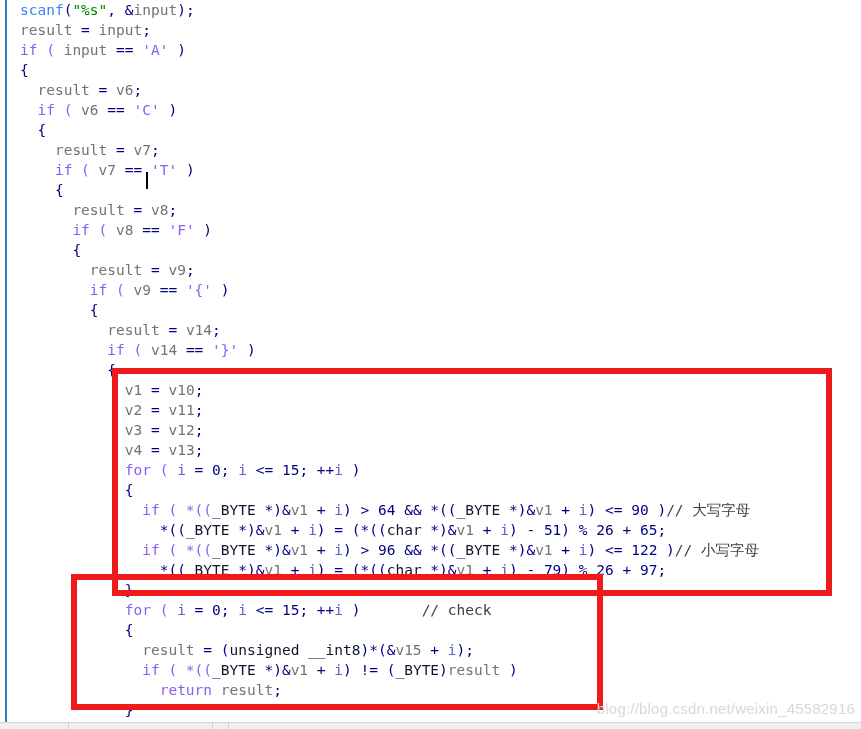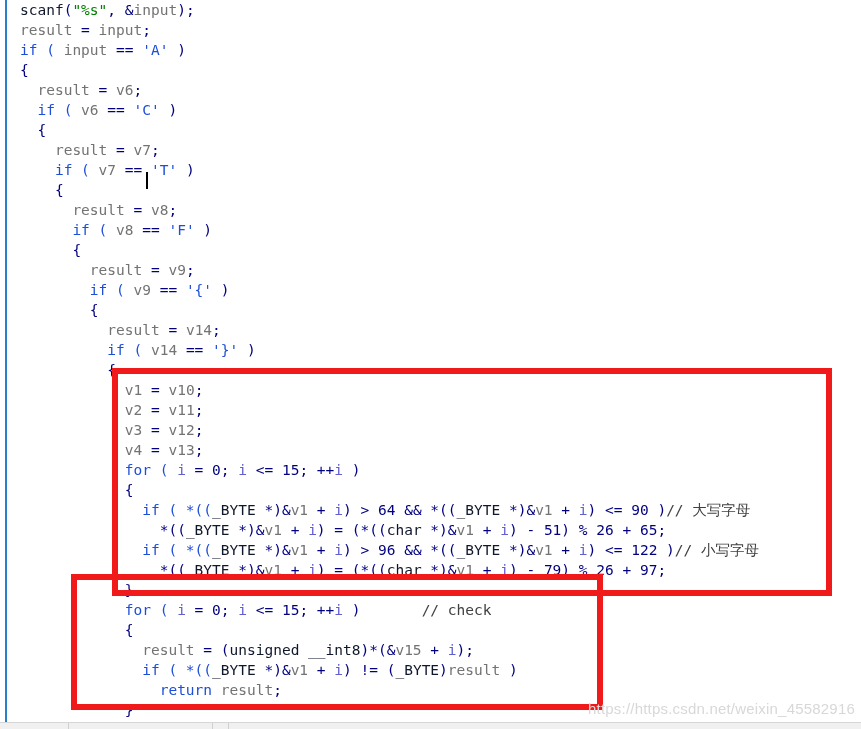--- a/index.html
+++ b/index.html
@@ -39,29 +39,29 @@
     white-space: pre;
     color: #00008b;
   }
   .line {
     height: 20px;
     line-height: 20px;
     padding-left: 20px;
     white-space: pre;
   }
   
-  .kw   { color: #1d4ed8; font-weight: normal; }   
+  .kw   { color: #8b5cf6; font-weight: normal; }   
   .pun  { color: #000080; }
   .num  { color: #000080; }
   .var  { color: #737373; }                        
   .varb { color: #5f5fd0; }                        
   .typ  { color: #0f172a; }                        
   .str  { color: #008000; }                        
   .cmt  { color: #404040; }                        
-  .fn   { color: #0f172a; }                        
+  .fn   { color: #3b82f6; }                        
 
   
   #caret {
     position: absolute;
     left: 146px;
     top: 172px;
     width: 2px;
     height: 17px;
     background: #000000;
   }
@@ -113,21 +113,21 @@
 
   <div id="gutter-line"></div>
 
   <div id="code"><div class="line"><span class="fn">scanf</span><span class="pun">(</span><span class="str">"%s"</span><span class="pun">, &amp;</span><span class="var">input</span><span class="pun">);</span></div><div class="line"><span class="var">result</span><span class="pun"> = </span><span class="var">input</span><span class="pun">;</span></div><div class="line"><span class="kw">if ( </span><span class="var">input</span><span class="pun"> == </span><span class="kw">'A'</span><span class="pun"> )</span></div><div class="line"><span class="pun">{</span></div><div class="line"><span class="pun">  </span><span class="var">result</span><span class="pun"> = </span><span class="var">v6</span><span class="pun">;</span></div><div class="line"><span class="kw">  if ( </span><span class="var">v6</span><span class="pun"> == </span><span class="kw">'C'</span><span class="pun"> )</span></div><div class="line"><span class="pun">  {</span></div><div class="line"><span class="pun">    </span><span class="var">result</span><span class="pun"> = </span><span class="var">v7</span><span class="pun">;</span></div><div class="line"><span class="kw">    if ( </span><span class="var">v7</span><span class="pun"> == </span><span class="kw">'T'</span><span class="pun"> )</span></div><div class="line"><span class="pun">    {</span></div><div class="line"><span class="pun">      </span><span class="var">result</span><span class="pun"> = </span><span class="var">v8</span><span class="pun">;</span></div><div class="line"><span class="kw">      if ( </span><span class="var">v8</span><span class="pun"> == </span><span class="kw">'F'</span><span class="pun"> )</span></div><div class="line"><span class="pun">      {</span></div><div class="line"><span class="pun">        </span><span class="var">result</span><span class="pun"> = </span><span class="var">v9</span><span class="pun">;</span></div><div class="line"><span class="kw">        if ( </span><span class="var">v9</span><span class="pun"> == </span><span class="kw">'{'</span><span class="pun"> )</span></div><div class="line"><span class="pun">        {</span></div><div class="line"><span class="pun">          </span><span class="var">result</span><span class="pun"> = </span><span class="var">v14</span><span class="pun">;</span></div><div class="line"><span class="kw">          if ( </span><span class="var">v14</span><span class="pun"> == </span><span class="kw">'}'</span><span class="pun"> )</span></div><div class="line"><span class="pun">          {</span></div><div class="line"><span class="pun">            </span><span class="var">v1</span><span class="pun"> = </span><span class="var">v10</span><span class="pun">;</span></div><div class="line"><span class="pun">            </span><span class="var">v2</span><span class="pun"> = </span><span class="var">v11</span><span class="pun">;</span></div><div class="line"><span class="pun">            </span><span class="var">v3</span><span class="pun"> = </span><span class="var">v12</span><span class="pun">;</span></div><div class="line"><span class="pun">            </span><span class="var">v4</span><span class="pun"> = </span><span class="var">v13</span><span class="pun">;</span></div><div class="line"><span class="kw">            for ( </span><span class="varb">i</span><span class="pun"> = </span><span class="num">0</span><span class="pun">; </span><span class="varb">i</span><span class="pun"> &lt;= </span><span class="num">15</span><span class="pun">; ++</span><span class="varb">i</span><span class="pun"> )</span></div><div class="line"><span class="pun">            {</span></div><div class="line"><span class="kw">              if ( *((</span><span class="typ">_BYTE</span><span class="pun"> *)&amp;</span><span class="var">v1</span><span class="pun"> + </span><span class="varb">i</span><span class="pun">) &gt; </span><span class="num">64</span><span class="pun"> &amp;&amp; *((</span><span class="typ">_BYTE</span><span class="pun"> *)&amp;</span><span class="var">v1</span><span class="pun"> + </span><span class="varb">i</span><span class="pun">) &lt;= </span><span class="num">90</span><span class="pun"> )</span><span class="cmt">// 大写字母</span></div><div class="line"><span class="pun">                *((</span><span class="typ">_BYTE</span><span class="pun"> *)&amp;</span><span class="var">v1</span><span class="pun"> + </span><span class="varb">i</span><span class="pun">) = (*((</span><span class="typ">char</span><span class="pun"> *)&amp;</span><span class="var">v1</span><span class="pun"> + </span><span class="varb">i</span><span class="pun">) - </span><span class="num">51</span><span class="pun">) % </span><span class="num">26</span><span class="pun"> + </span><span class="num">65</span><span class="pun">;</span></div><div class="line"><span class="kw">              if ( *((</span><span class="typ">_BYTE</span><span class="pun"> *)&amp;</span><span class="var">v1</span><span class="pun"> + </span><span class="varb">i</span><span class="pun">) &gt; </span><span class="num">96</span><span class="pun"> &amp;&amp; *((</span><span class="typ">_BYTE</span><span class="pun"> *)&amp;</span><span class="var">v1</span><span class="pun"> + </span><span class="varb">i</span><span class="pun">) &lt;= </span><span class="num">122</span><span class="pun"> )</span><span class="cmt">// 小写字母</span></div><div class="line"><span class="pun">                *(( </span><span class="typ">BYTE</span><span class="pun"> *)&amp;</span><span class="var">v1</span><span class="pun"> + </span><span class="varb">i</span><span class="pun">) = (*((</span><span class="typ">char</span><span class="pun"> *)&amp;</span><span class="var">v1</span><span class="pun"> + </span><span class="varb">i</span><span class="pun">) - </span><span class="num">79</span><span class="pun">) % </span><span class="num">26</span><span class="pun"> + </span><span class="num">97</span><span class="pun">;</span></div><div class="line"><span class="pun">            }</span></div><div class="line"><span class="kw">            for ( </span><span class="varb">i</span><span class="pun"> = </span><span class="num">0</span><span class="pun">; </span><span class="varb">i</span><span class="pun"> &lt;= </span><span class="num">15</span><span class="pun">; ++</span><span class="varb">i</span><span class="pun"> )       </span><span class="cmt">// check</span></div><div class="line"><span class="pun">            {</span></div><div class="line"><span class="pun">              </span><span class="var">result</span><span class="pun"> = (</span><span class="typ">unsigned __int8</span><span class="pun">)*(&amp;</span><span class="var">v15</span><span class="pun"> + </span><span class="varb">i</span><span class="pun">);</span></div><div class="line"><span class="kw">              if ( *((</span><span class="typ">_BYTE</span><span class="pun"> *)&amp;</span><span class="var">v1</span><span class="pun"> + </span><span class="varb">i</span><span class="pun">) != (</span><span class="typ">_BYTE</span><span class="pun">)</span><span class="var">result</span><span class="pun"> )</span></div><div class="line"><span class="kw">                return </span><span class="var">result</span><span class="pun">;</span></div><div class="line"><span class="pun">            }</span></div></div>
 
   <div id="caret"></div>
 
   <div class="redbox" id="redbox-1" style="left: 112px; top: 368px; width: 720px; height: 228px; border-color: rgb(240, 26, 26);"></div>
   <div class="redbox" id="redbox-2" style="left: 71px; top: 574px; width: 532px; height: 136px; border-color: rgb(240, 26, 26);"></div>
 
-  <div id="watermark">https://https.csdn.net/weixin_45582916</div>
+  <div id="watermark">blog://blog.csdn.net/weixin_45582916</div>
 
   <div id="statusbar">
       <div class="status-sep" style="left: 68px;"></div>
       <div class="status-sep" style="left: 212px;"></div>
       <div class="status-sep" style="left: 228px;"></div>
     </div>
 
 </div>
 
 </body></html>

